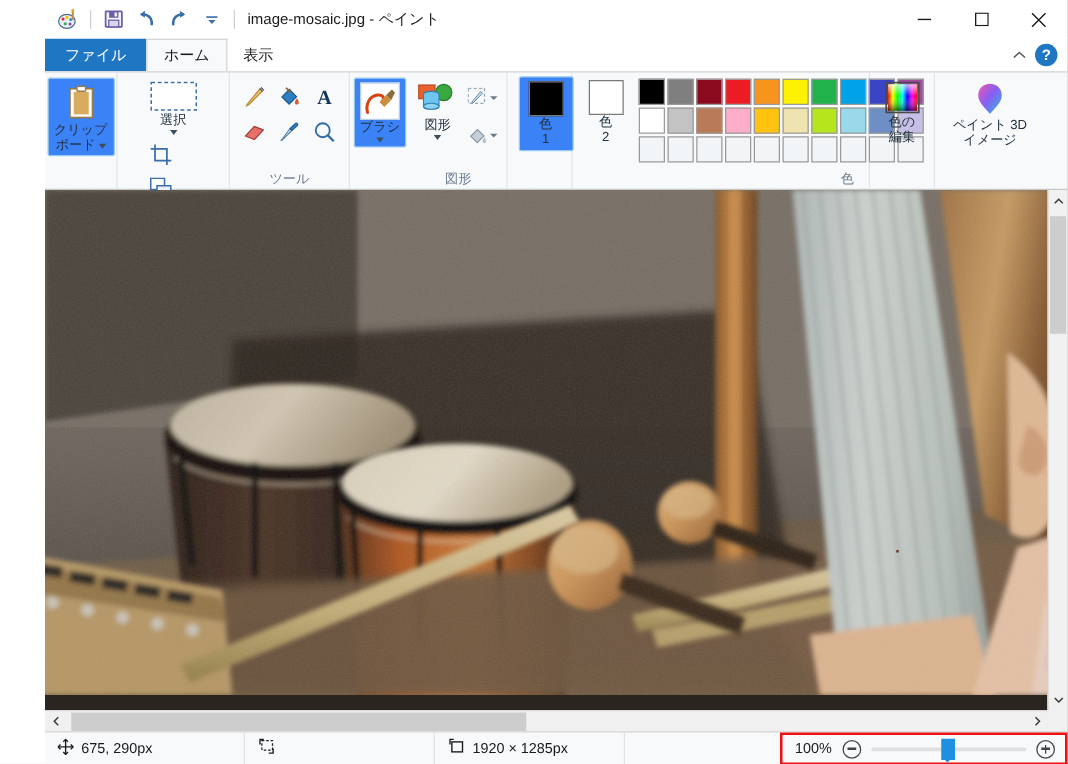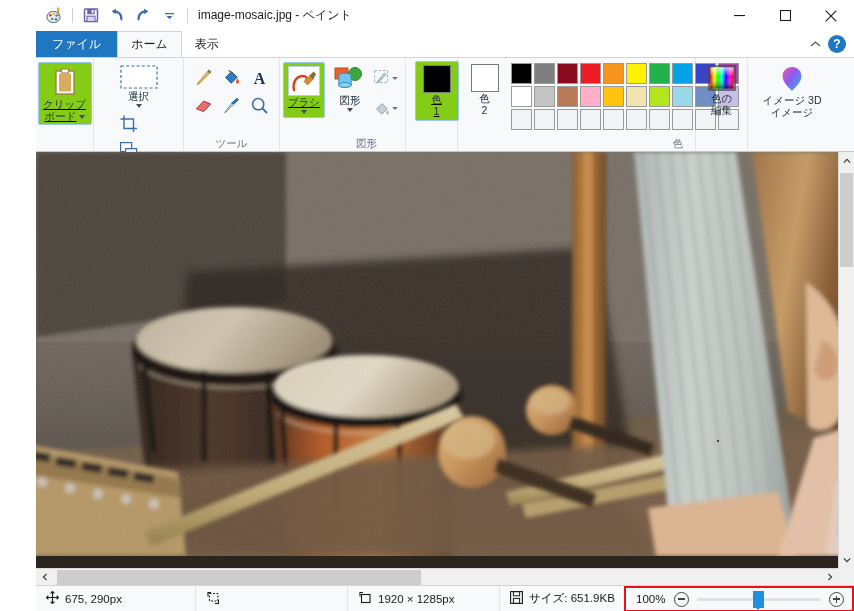--- a/index.html
+++ b/index.html
@@ -55,21 +55,21 @@
     display: flex; align-items: stretch; position: relative;
   }
   .rgroup { display: flex; flex-direction: column; align-items: center; position: relative;
             border-right: 1px solid #e2e6ea; padding: 0 2px; }
   .rgroup-body { flex: 1; display: flex; align-items: flex-start; justify-content: center; padding-top: 4px; }
   .rgroup-label { font-size: 10.5px; color: #6b7a8c; height: 16px; line-height: 16px; }
 
   .bigbtn { width: 54px; display: flex; flex-direction: column; align-items: center; padding-top: 2px; }
   .bigbtn .ic { width: 32px; height: 32px; display: flex; align-items: center; justify-content: center; }
   .bigbtn .lbl { font-size: 10.5px; color: #22303d; line-height: 12px; text-align: center; }
-  .sel-box { background: #84cc16; border: 1px solid #99c9ee; border-radius: 2px; text-decoration: underline; }
+  .sel-box { background: #3b82f6; border: 1px solid #99c9ee; border-radius: 2px; }
 
   .caret { width: 0; height: 0; border-left: 3.5px solid transparent; border-right: 3.5px solid transparent;
            border-top: 4px solid #3f4e5c; display: inline-block; margin-top: 2px; }
   .caret-sm { width: 0; height: 0; border-left: 3px solid transparent; border-right: 3px solid transparent;
            border-top: 3.5px solid #6b7a8c; display: inline-block; }
 
   .toolgrid { display: grid; grid-template-columns: repeat(3, 26px); grid-template-rows: 26px 26px; gap: 2px; }
   .toolcell { width: 26px; height: 26px; display: flex; align-items: center; justify-content: center; border-radius: 2px; }
 
   
@@ -467,21 +467,21 @@
               <defs>
                 <linearGradient id="p3d" x1="0" y1="0" x2="1" y2="1">
                   <stop offset="0%" stop-color="#f05ab0"></stop>
                     <stop offset="45%" stop-color="#8b5cf0"></stop>
                   <stop offset="100%" stop-color="#2fb8e8"></stop>
                 </linearGradient>
               </defs>
               <path d="M14 2 C19.5 2 23.4 6 23.4 11.2 C23.4 17 18 21.5 14 26 C10 21.5 4.6 17 4.6 11.2 C4.6 6 8.5 2 14 2 Z" fill="url(#p3d)"></path>
             </svg>
           </div>
-          <div class="lbl">イメージ 3D</div>
+          <div class="lbl">ペイント 3D</div>
           <div class="lbl">イメージ</div>
         </div>
       </div>
       <div class="rgroup-label"></div>
     </div>
   </div>
 
   <div class="canvasarea">
     <div class="photo">
       <div class="photo-inner">
@@ -730,30 +730,20 @@
     </div>
     <div class="sb-cell" style="width:152px;">
       <span>
         <svg width="14" height="14" viewBox="0 0 14 14">
           <rect x="3.5" y="3.5" width="8.5" height="8" fill="none" stroke="#1a1a1a" stroke-width="1.1"></rect>
           <path d="M2 5.5 L2 1.5 L5 1.5" fill="none" stroke="#1a1a1a" stroke-width="1.1"></path>
         </svg>
       </span>
       <span>1920 × 1285px</span>
     </div>
-    <div class="sb-cell nb" style="width:160px;">
-      <span>
-        <svg width="13" height="13" viewBox="0 0 13 13">
-          <rect x="0.6" y="0.6" width="11.8" height="11.8" fill="none" stroke="#1a1a1a" stroke-width="1.1"></rect>
-          <rect x="3.4" y="0.6" width="6.2" height="4.2" fill="none" stroke="#1a1a1a" stroke-width="1"></rect>
-          <rect x="3.4" y="7.4" width="6.2" height="5" fill="none" stroke="#1a1a1a" stroke-width="1"></rect>
-        </svg>
-      </span>
-      <span>サイズ: 651.9KB</span>
-    </div>
 
     <div class="zoomwrap" style="border-color: rgb(238, 17, 17);">
       <span class="zoom-pct">100%</span>
       <span class="circbtn"></span>
       <span class="slider">
         <span class="slider-track"></span>
         <span class="slider-thumb"></span>
       </span>
       <span class="circbtn plus"></span>
     </div>

